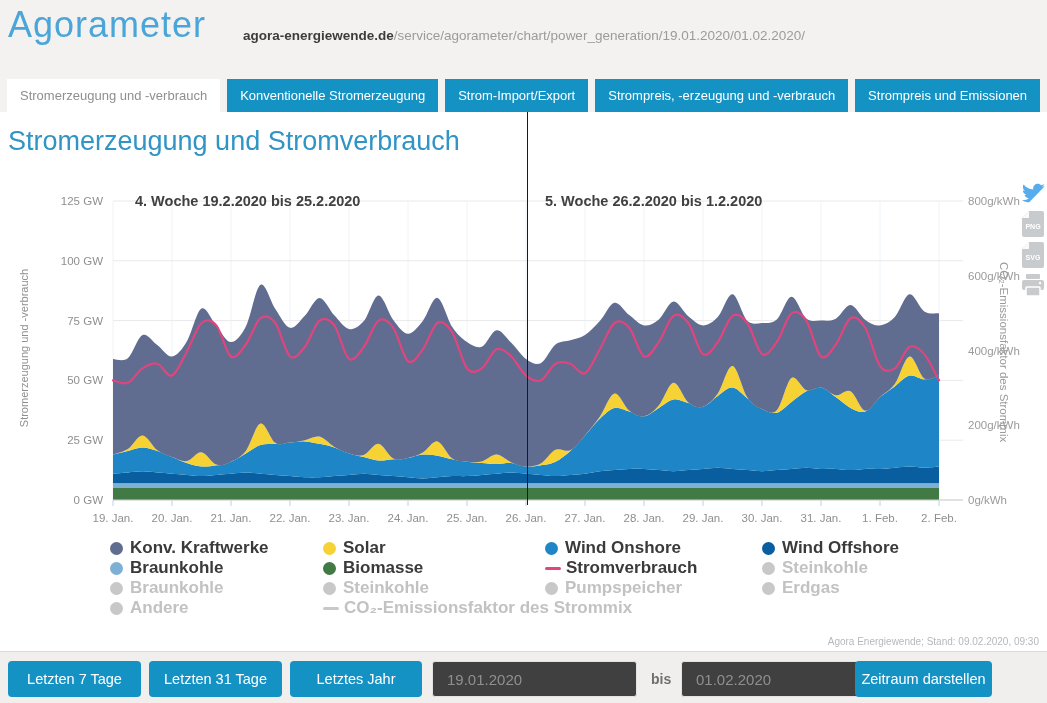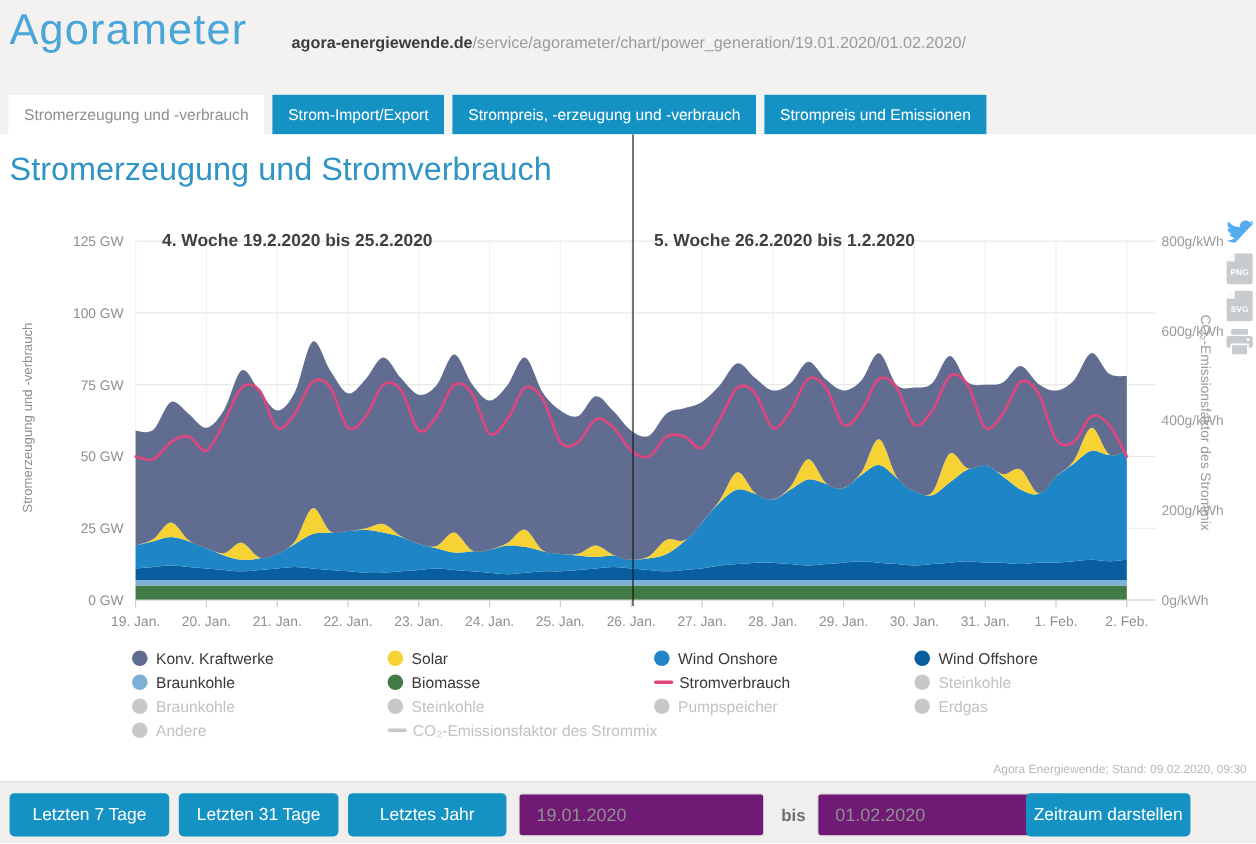--- a/index.html
+++ b/index.html
@@ -20,40 +20,41 @@
   .page-title { position:absolute; left:8px; top:126px; font-size:27px; font-weight:300; color:#3094c4; }
   .axis-title-left { position:absolute; left:-76px; top:342px; width:200px; transform:rotate(-90deg); transform-origin:center; font-size:11px; color:#8f8f8f; text-align:center; }
   .axis-title-right { position:absolute; left:998px; top:262px; font-size:11.5px; color:#9b9b9b; writing-mode:vertical-rl; height:310px; }
   .week-anno { position:absolute; top:193px; font-size:14.5px; font-weight:700; color:#404040; white-space:nowrap; }
   .week-anno.w4 { left:135px; }
   .week-anno.w5 { left:545px; }
   .week-separator { position:absolute; left:527px; top:112px; width:1px; height:393px; background:#1a1a1a; }
   .export-col { position:absolute; left:1021px; top:183px; width:24px; display:flex; flex-direction:column; align-items:center; }
   .export-col > * { cursor:pointer; }
   .legend-col { position:absolute; top:538px; }
-  .legend-item { display:flex; align-items:center; height:20px; font-size:13px; font-weight:400; color:#3a3a3a; cursor:pointer; white-space:nowrap; }
+  .legend-item { display:flex; align-items:center; height:20px; font-size:17px; font-weight:700; color:#3a3a3a; cursor:pointer; white-space:nowrap; }
   .legend-item.disabled { color:#c2c2c2; }
   .lg-dot { width:13px; height:13px; border-radius:50%; margin-right:7px; flex:0 0 13px; }
   .lg-line { width:16px; height:3px; border-radius:2px; margin-right:5px; flex:0 0 16px; }
   .attribution { position:absolute; right:8px; top:636px; font-size:10px; color:#b8b8b8; }
   .footer { position:absolute; left:0; top:651px; width:1047px; height:52px; background:#f1efee; border-top:1px solid #dcdad9; }
   .btn { position:absolute; top:661px; height:36px; background:#1592c4; color:#fff; font-size:14.5px; border:none; border-radius:4px; cursor:pointer; font-family:"Liberation Sans",sans-serif; }
-  .date-input { position:absolute; top:661px; height:36px; width:205px; background:#701a75; border:1px solid #e5e3e2; border-radius:3px; font-size:15px; color:#8f8f8f; padding:0 14px; font-family:"Liberation Sans",sans-serif; }
+  .date-input { position:absolute; top:661px; height:36px; width:205px; background:#404040; border:1px solid #e5e3e2; border-radius:3px; font-size:15px; color:#8f8f8f; padding:0 14px; font-family:"Liberation Sans",sans-serif; }
   .bis-label { position:absolute; left:651px; top:671px; font-size:14px; color:#6f6f6f;font-weight:bold; }
   svg text { font-family:"Liberation Sans",sans-serif; }
 </style>
 </head>
 <body>
 
 <div class="header"></div>
 <div class="app-title">Agorameter</div>
 <div class="url-bar"><b>agora-energiewende.de</b><span>/service/agorameter/chart/power_generation/19.01.2020/01.02.2020/</span></div>
 
 <div class="tab-bar" id="tabBar">
     <div class="tab active">Stromerzeugung und -verbrauch</div>
+    <div class="tab">Konventionelle Stromerzeugung</div>
     <div class="tab">Strom-Import/Export</div>
     <div class="tab">Strompreis, -erzeugung und -verbrauch</div>
     <div class="tab">Strompreis und Emissionen</div>
   </div>
 
 <div class="content"></div>
 <div class="page-title">Stromerzeugung und Stromverbrauch</div>
 
 <div class="axis-title-left">Stromerzeugung und -verbrauch</div>
 <div class="axis-title-right">CO₂-Emissionsfaktor des Strommix</div>

